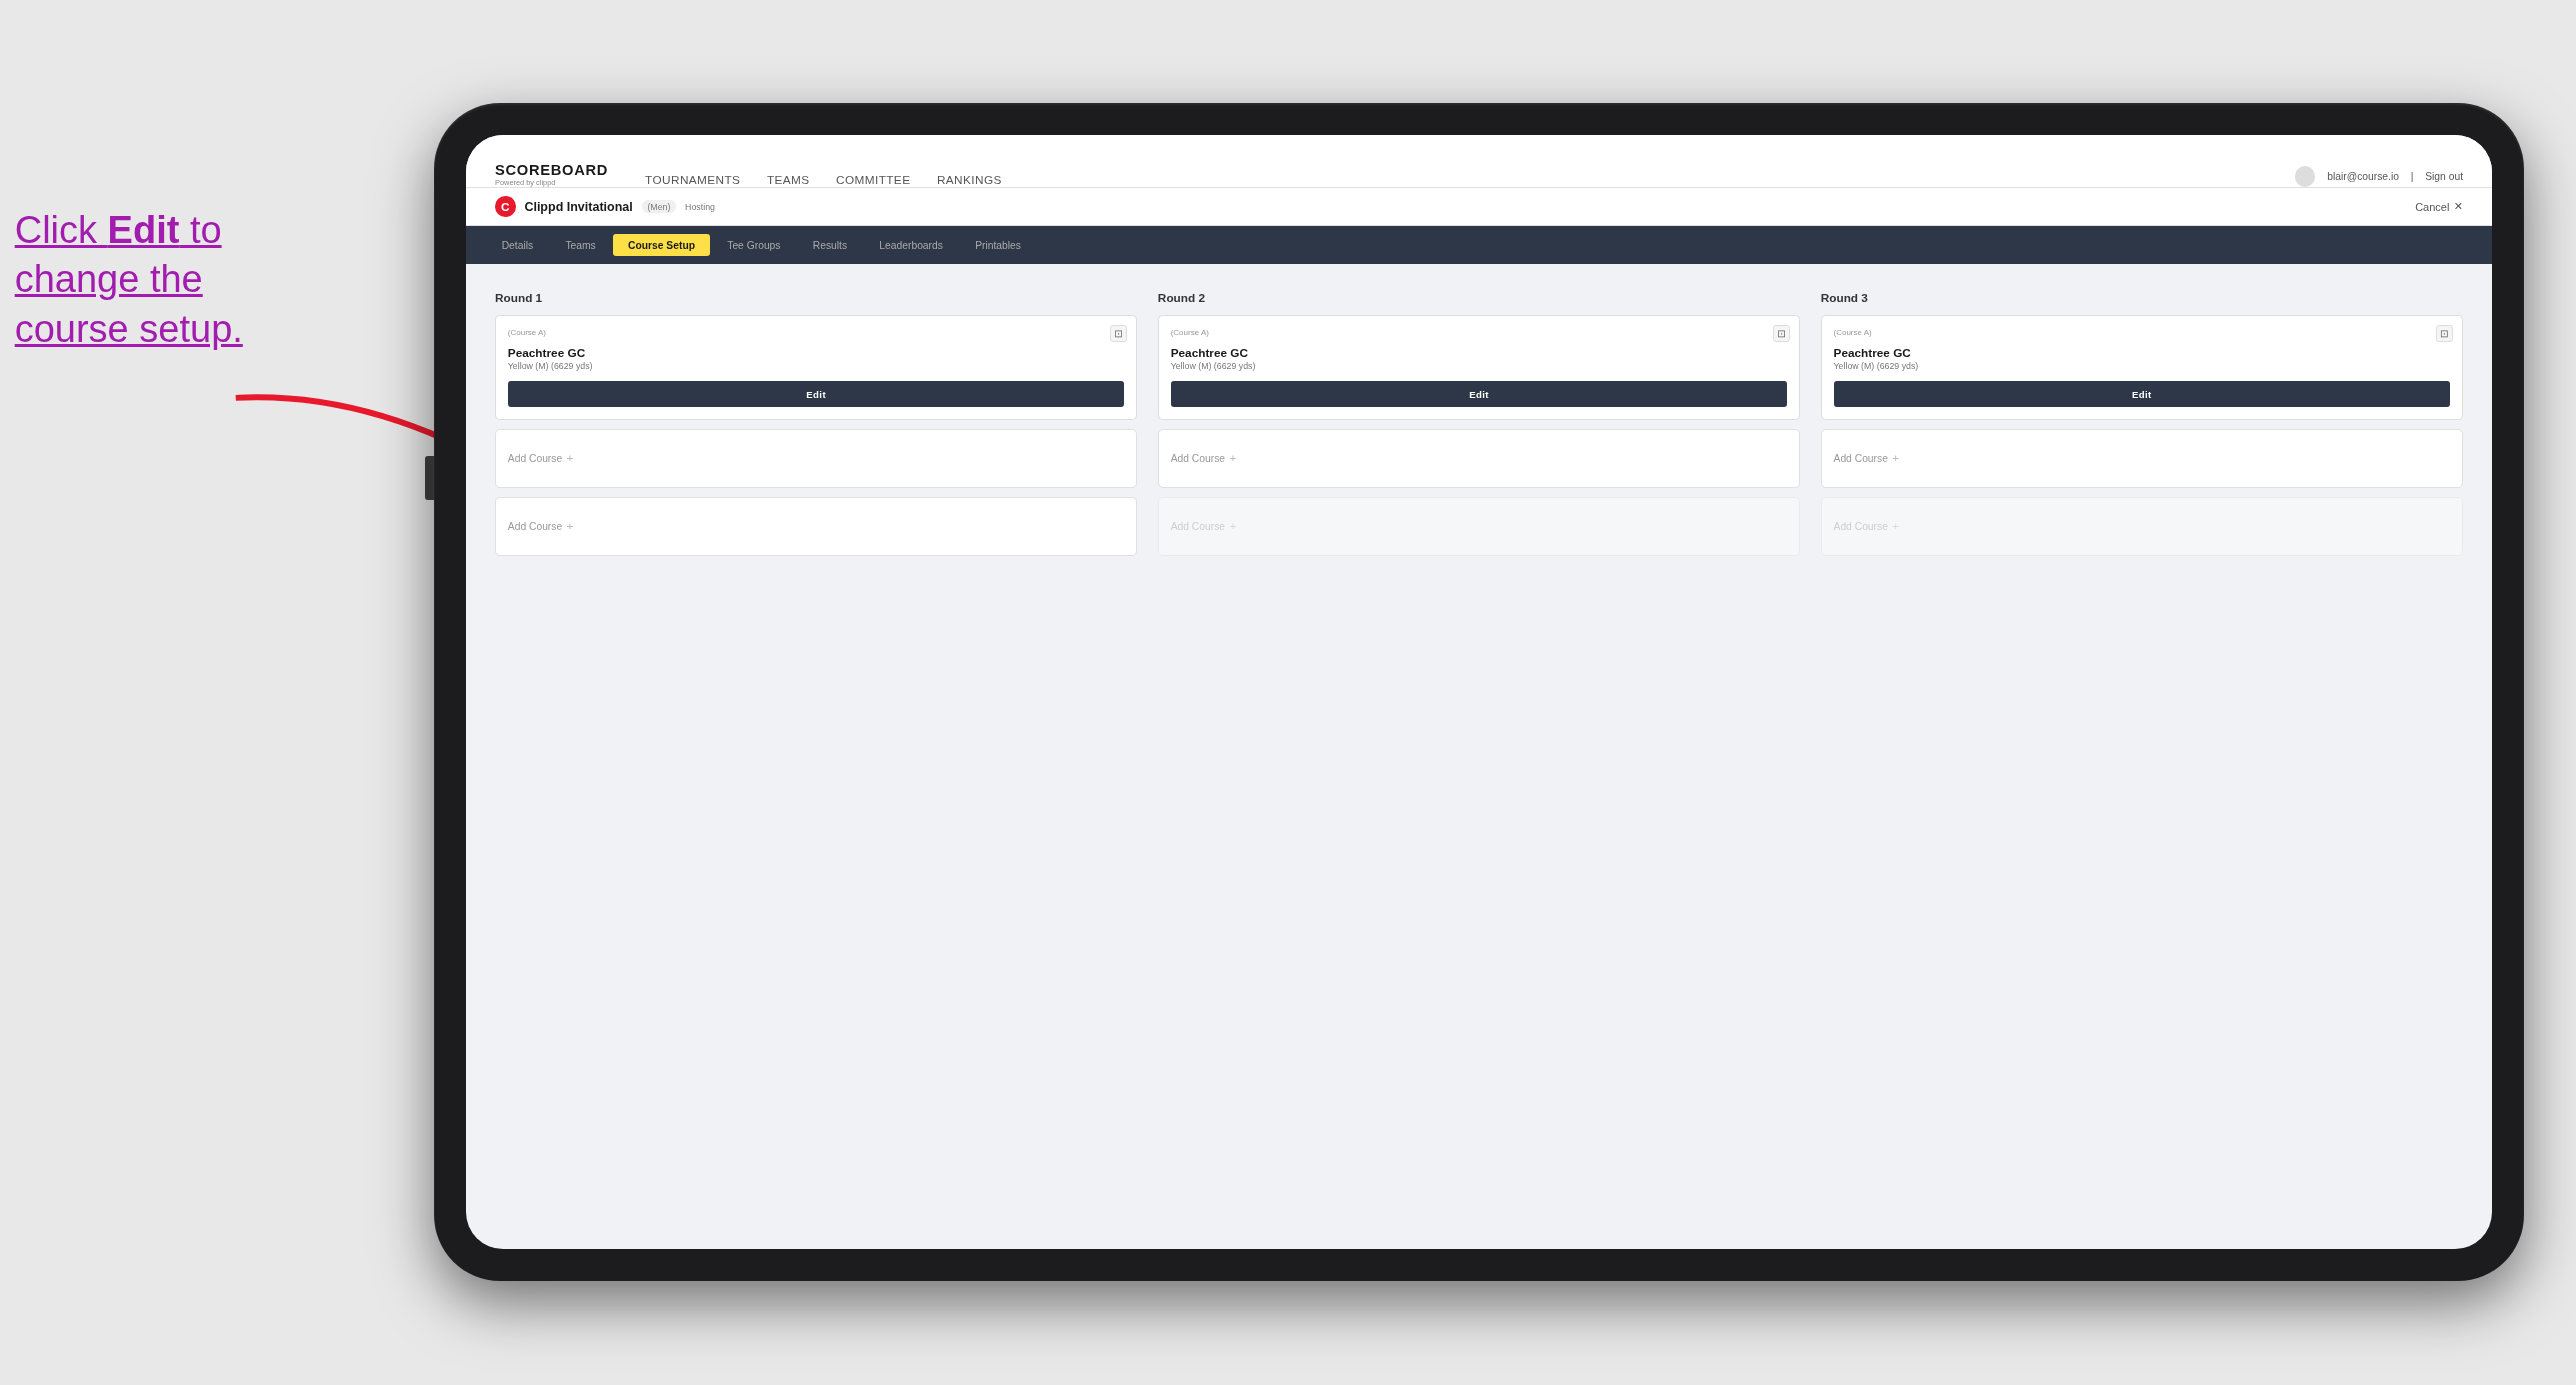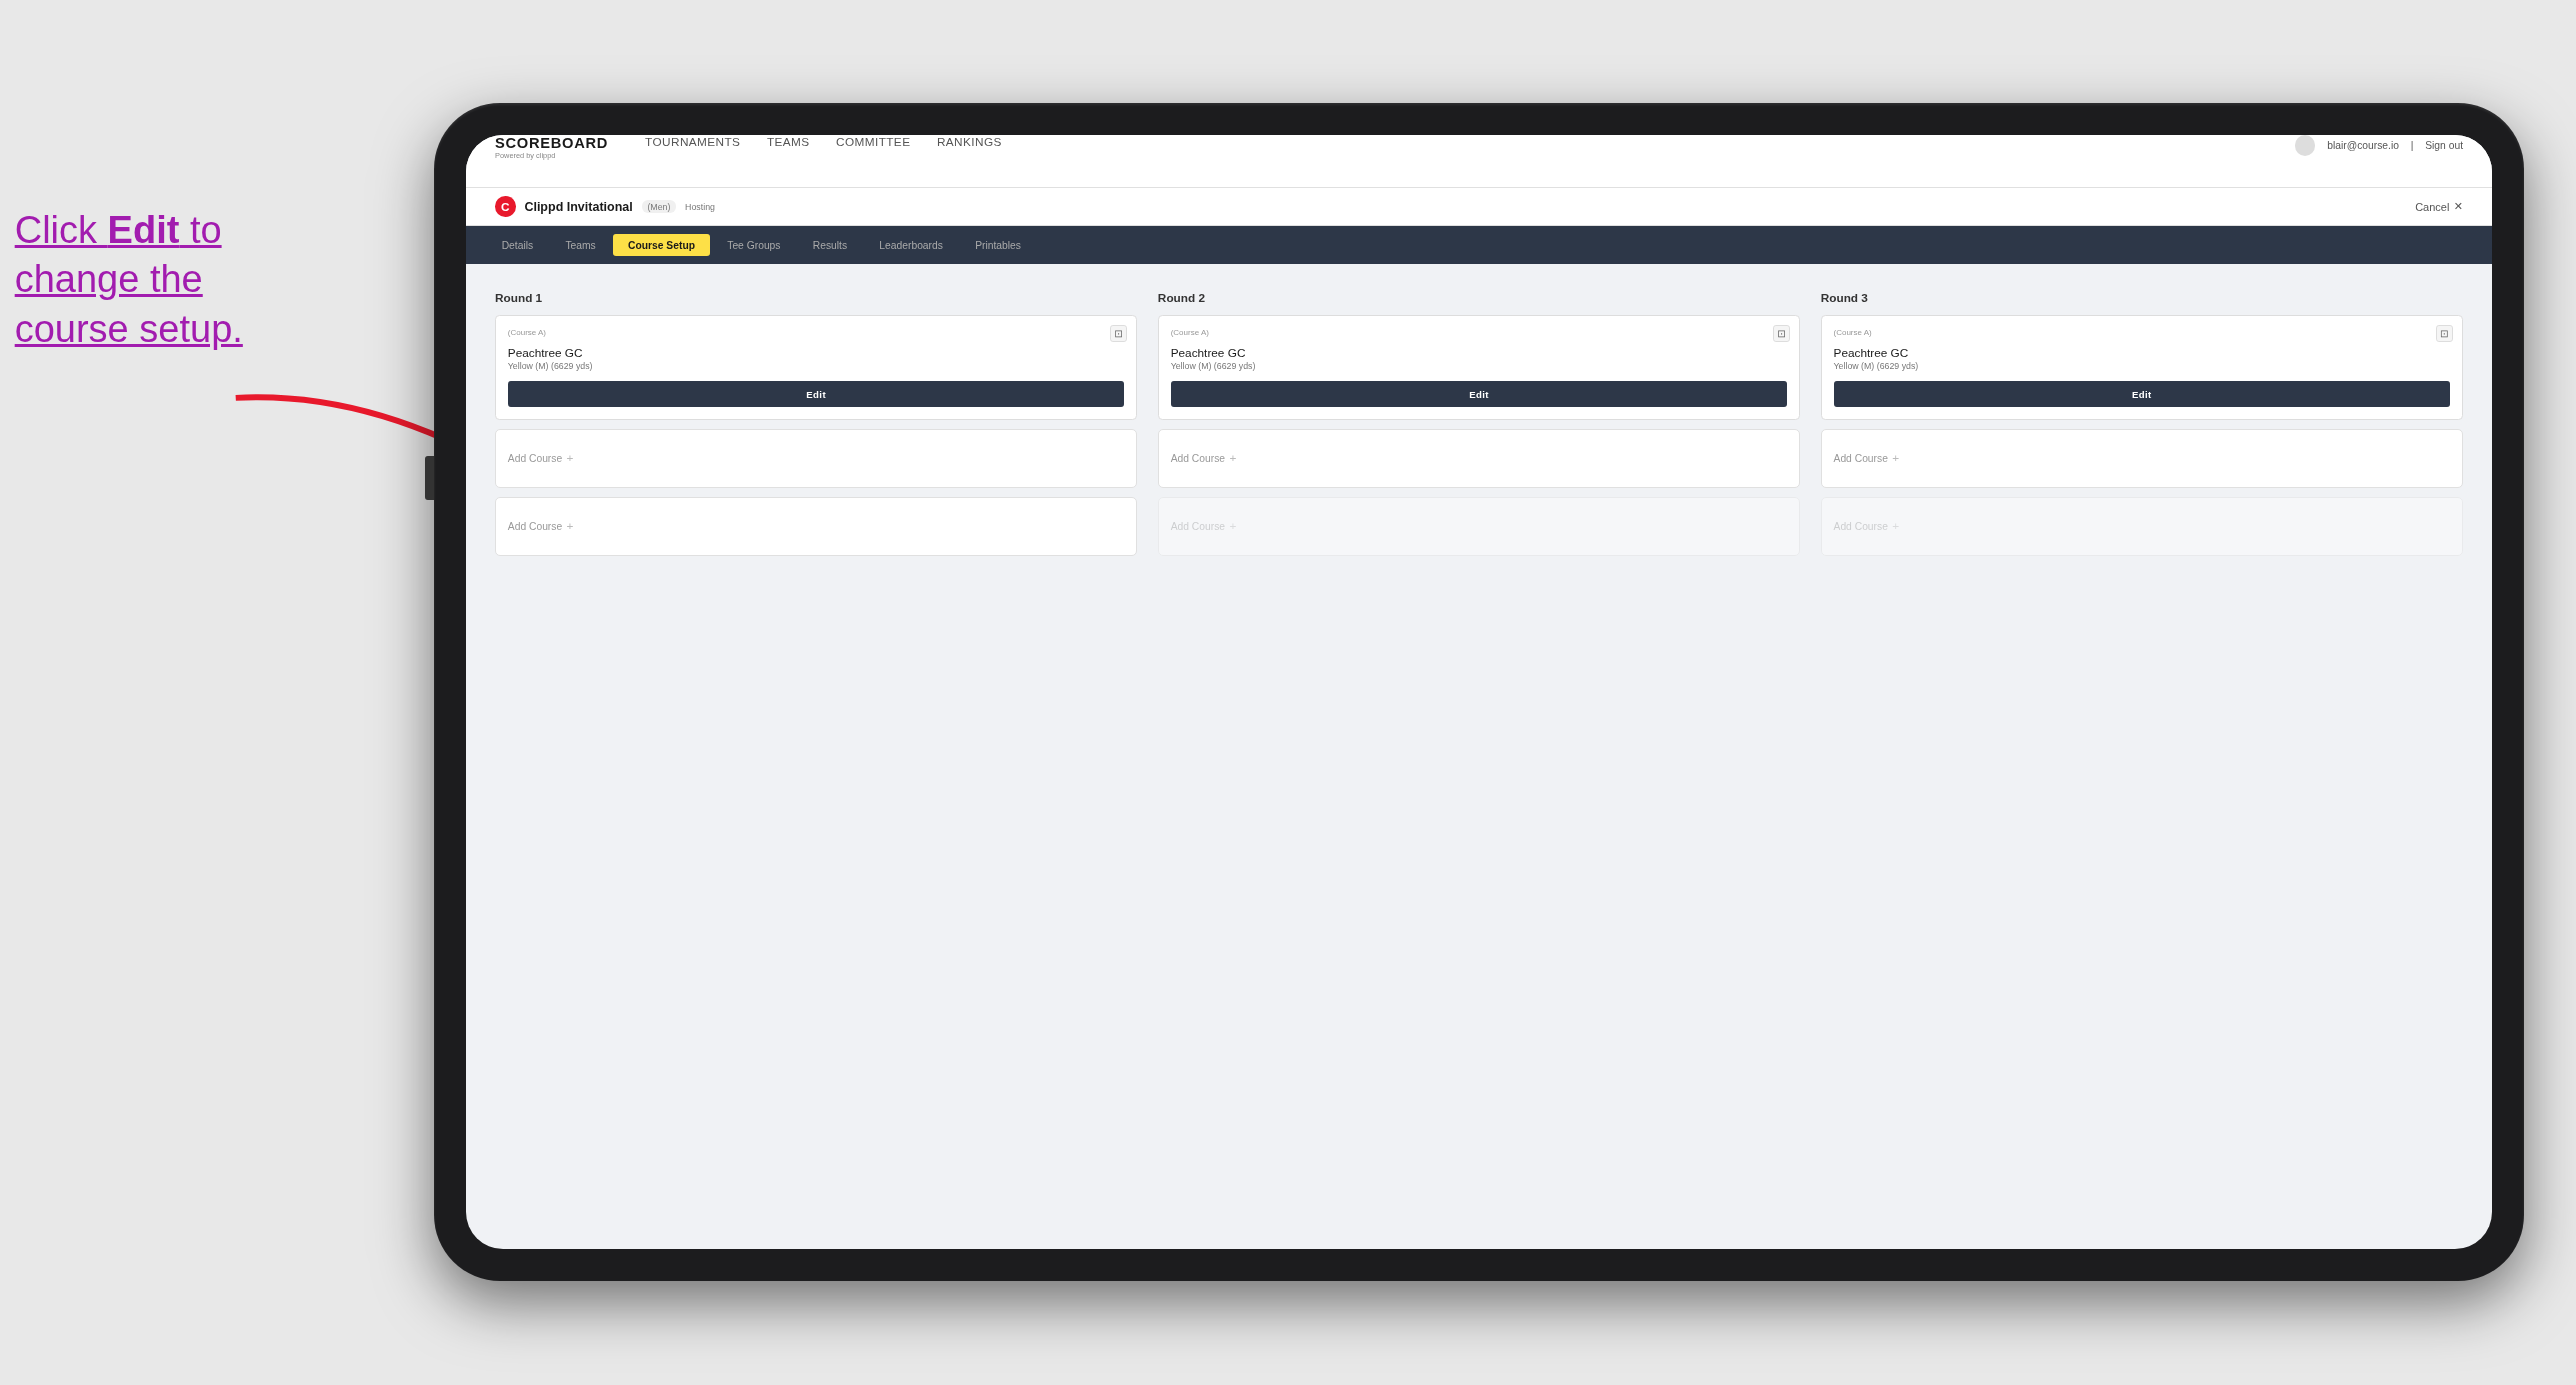--- a/index.html
+++ b/index.html
@@ -79,21 +79,21 @@
       display: flex;
       flex-direction: column;
     }
 
     
     .top-nav {
       background: #fff;
       border-bottom: 0.7px solid #e0e0e0;
       height: 53px;
       display: flex;
-      align-items: flex-start;
+      align-items: flex-end;
       padding: 0 29px;
       flex-shrink: 0;
     }
 
     .brand {
       display: flex;
       flex-direction: column;
       margin-right: 37px;
     }
     .brand-name {
@@ -257,21 +257,21 @@
     }
 
     .course-label {
       font-size: 8px;
       color: #999;
       margin-bottom: 9px;
     }
 
     .course-name {
       font-size: 11.8px;
-      font-weight: 400;
+      font-weight: 700;
       color: #1a1a1a;
       margin-bottom: 1.5px;
     }
 
     .course-details {
       font-size: 8.8px;
       color: #777;
       margin-bottom: 10.3px;
     }
 

